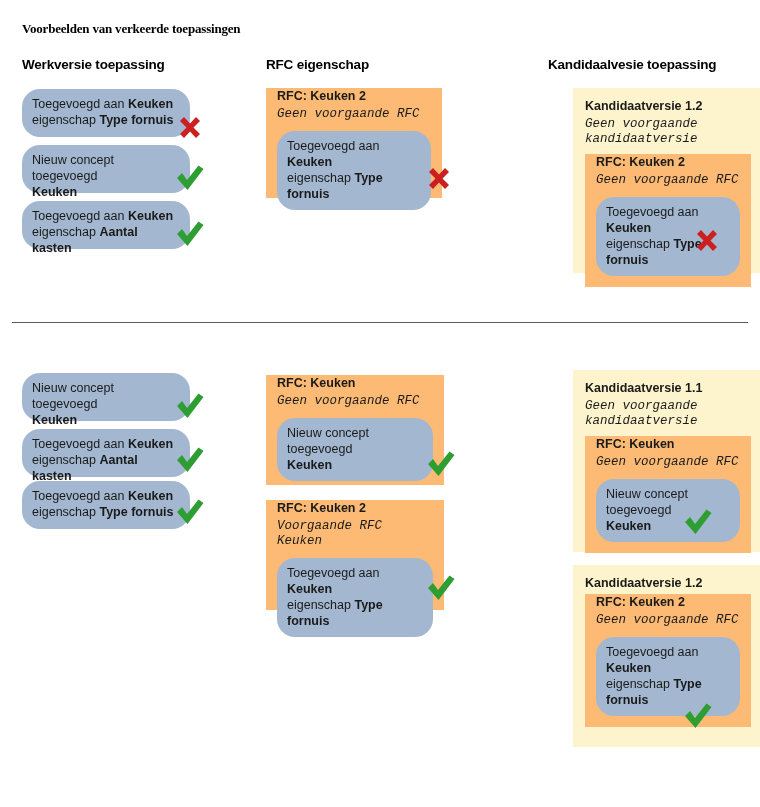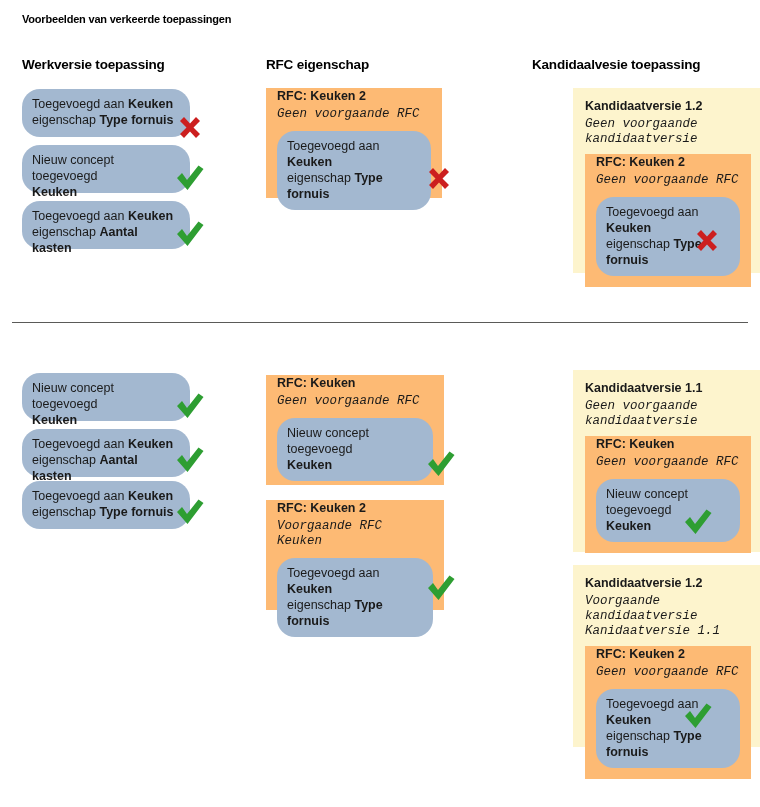--- a/index.html
+++ b/index.html
@@ -12,41 +12,42 @@
     height: 807px;
     position: relative;
     font-family: "Liberation Sans", sans-serif;
     color: #1a1a1a;
     overflow: hidden;
   }
 
   .page-title {
     position: absolute;
     left: 22px;
-    top: 13px;
-    font-size: 11px;
+    top: 21px;
+    font-size: 13px;
     font-weight: bold;
     font-stretch: condensed;
     letter-spacing: -0.2px;
     color: #000000;
     white-space: nowrap;
+    font-family: Liberation Serif, serif;
   }
 
   .col-heading {
     position: absolute;
     font-size: 13.5px;
     font-weight: bold;
     font-stretch: condensed;
     letter-spacing: -0.2px;
     color: #000000;
     white-space: nowrap;
   }
   .col-heading.c1 { left: 22px;  top: 57px; text-align: right; }
   .col-heading.c2 { left: 266px; top: 57px; }
-  .col-heading.c3 { left: 532px; top: 57px; }
+  .col-heading.c3 { left: 548px; top: 57px; }
 
   .divider {
     position: absolute;
     left: 12px;
     top: 322px;
     width: 736px;
     height: 0;
     border-top: 1.5px solid #5a5a58;
   }
 
@@ -294,21 +295,20 @@
   </div>
 </div>
 <div class="mark" id="s2-kv-1-mark">
   <svg viewBox="0 0 34 34">
       <path d="M4 16 L9 11 L14 18 L25.5 3.5 L30.5 7 L14.5 28 Z" fill="#2e9e32"></path>
     </svg>
 </div>
 
 <div class="kv-box" id="s2-kv-2">
   <div class="box-title">Kandidaatversie 1.2</div>
-  <div class="box-sub tight">Voorgaande kandidaatversie Kanidaatversie 1.1</div>
   <div class="rfc-box inner-rfc">
     <div class="box-title">RFC: Keuken 2</div>
     <div class="box-sub">Geen voorgaande RFC</div>
     <div class="change-box inner-change">
       <div class="txt"><span>Toegevoegd aan <b>Keuken</b></span></div>
       <div class="txt"><span>eigenschap <b>Type fornuis</b></span></div>
     </div>
   </div>
 </div>
 <div class="mark" id="s2-kv-2-mark">

